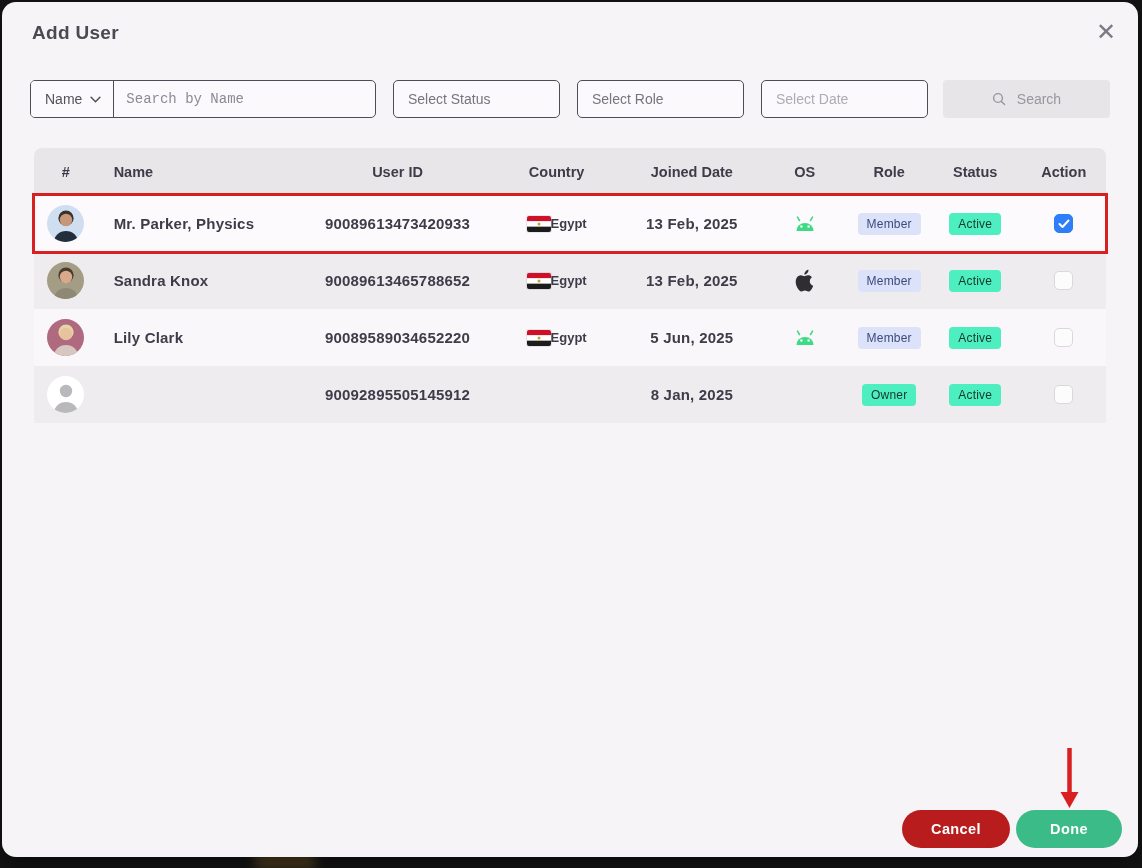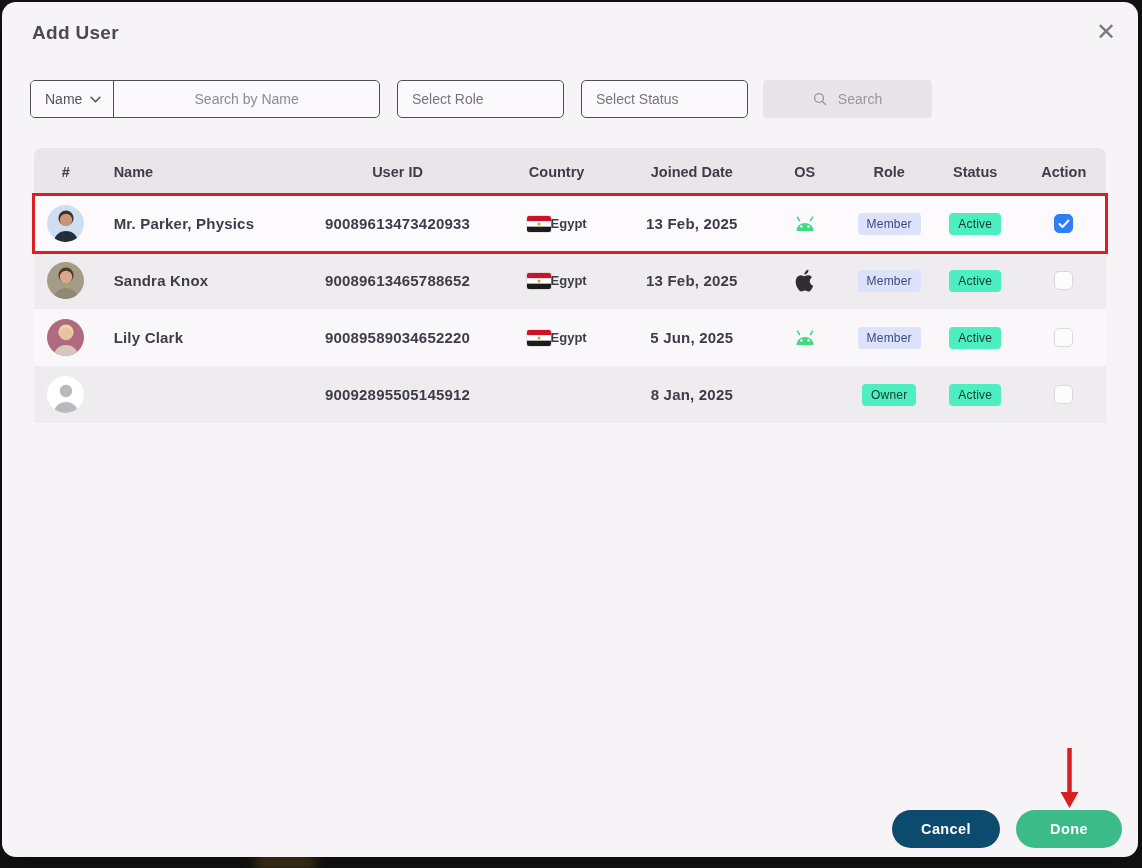--- a/index.html
+++ b/index.html
@@ -37,21 +37,21 @@
   }
   .name-dd {
     display:flex; align-items:center; gap:8px; padding:0 12px 0 14px;
     border-right:1px solid #4d4d58; cursor:pointer; color:#55525c; font-size:14px;
     background:#fbf9fb; border-top:none; border-left:none; border-bottom:none;
     font-family:inherit;
   }
   .chev { width:11px; height:7px; }
   .filter-input {
     border:none; outline:none; background:transparent; flex:1;
-    padding:0 12px; font-size:14px; color:#404040; font-family:Liberation Sans, sans-serif;text-align:center;
+    padding:0 12px; font-size:14px; color:#404040; font-family:Liberation Mono, monospace;
   }
   .filter-input::placeholder { color:#8d8a95; }
   .pill-input {
     height:38px; width:167px; border:1px solid #4d4d58; border-radius:5px;
     background:#fbf9fb; padding:0 14px; font-size:14px; outline:none; font-family:inherit;
     color:#46444e;
   }
   .pill-input::placeholder { color:#77747e; }
   .pill-input.light::placeholder { color:#aeabb6; }
   .search-btn {
@@ -97,21 +97,21 @@
     display:flex; align-items:center; justify-content:center;
   }
   .checkbox.unchecked { background:#fdfcfd; border:1px solid #dbd8dd; }
   .checkbox.checked { background:#2d7ef7; border:1px solid #2d7ef7; }
   
   .footer-btn {
     position:absolute; height:38px; border:none; border-radius:19px;
     color:#fff; font-size:14.5px; font-weight:bold; cursor:pointer;
     letter-spacing:.4px; font-family:inherit;
   }
-  .cancel-btn { background:#0c4a6e; width:108px; right:138px; bottom:9px; }
+  .cancel-btn { background:#b91c1c; width:108px; right:128px; bottom:9px; }
   .done-btn { background:#3bbb88; width:106px; right:16px; bottom:9px; }
   .arrow-annotation { position:absolute; left:1057px; top:744px; width:21px; height:64px; z-index:5; }
 </style>
 </head>
 <body>
 
 <div class="backdrop-blob"></div>
 
 <div class="modal">
 
@@ -123,22 +123,23 @@
   <div class="filter-bar">
     <div class="name-search-group">
       <div class="name-dd">
         <span>Name</span>
         <svg class="chev" viewBox="0 0 12 8">
             <path d="M1 1.5 L6 6.5 L11 1.5" fill="none" stroke="#55525c" stroke-width="1.8" stroke-linecap="round"></path>
           </svg>
       </div>
       <input class="filter-input" placeholder="Search by Name" style="">
     </div>
+    <input class="pill-input" placeholder="Select Status" style="">
     <input class="pill-input" placeholder="Select Role" style="">
-    <input class="pill-input" placeholder="Select Status" style="">
+    <input class="pill-input light" placeholder="Select Date" style="">
     <button class="search-btn">
       <svg width="14" height="14" viewBox="0 0 14 14">
           <circle cx="6" cy="6" r="4.4" fill="none" stroke="#98959f" stroke-width="1.4"></circle>
           <line x1="9.4" y1="9.4" x2="12.6" y2="12.6" stroke="#98959f" stroke-width="1.4" stroke-linecap="round"></line>
         </svg>
       <span>Search</span>
     </button>
   </div>
 
   <div class="table">

